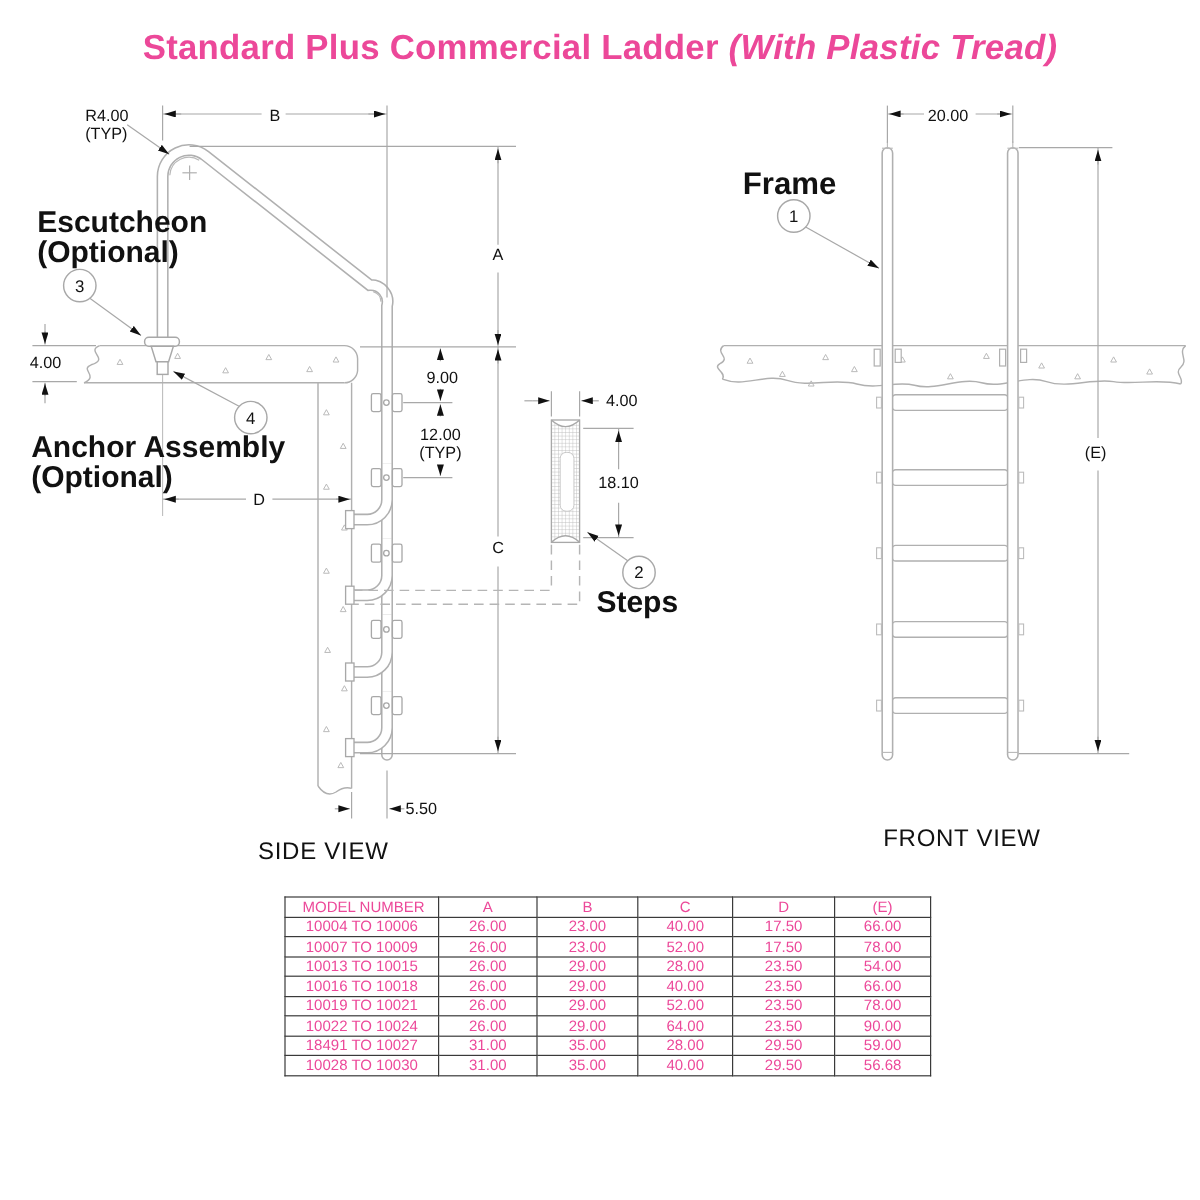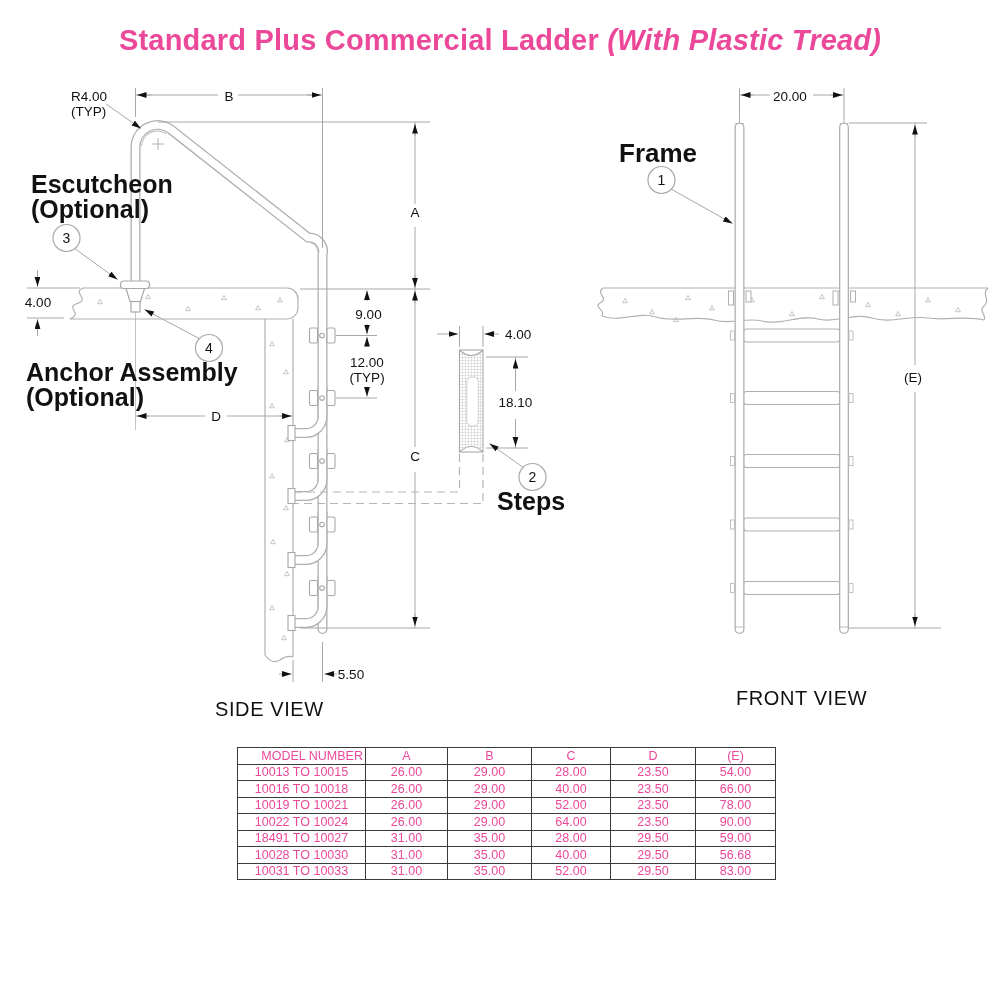--- a/index.html
+++ b/index.html
@@ -11,21 +11,21 @@
   svg.draw{position:absolute;top:0;left:0;}
   svg text{font-family:"Liberation Sans",sans-serif;fill:#111;}
   text.dim{font-size:13.5px;}
   text.blab{font-size:25px;font-weight:bold;}
   text.blab26{font-size:26px;font-weight:bold;}
   text.vlab{font-size:20px;letter-spacing:.6px;}
   text.cnum{font-size:14px;}
   table.spec{position:absolute;left:237px;top:747px;border-collapse:collapse;background:#fff;table-layout:fixed;}
   .spec th,.spec td{border:1.5px solid #3a3a3a;font-size:12.5px;font-weight:normal;
         text-align:center;height:15.5px;padding:0 2px;line-height:1;white-space:nowrap;overflow:hidden;}
-  .spec th:first-child{text-align:right;padding-left:5px;}
+  .spec th:first-child{text-align:center;padding-left:5px;}
 </style>
 </head>
 <body>
 
 <div class="page">
 
   <div class="title"><span>Standard Plus Commercial Ladder</span><span> </span><span class="it">(With Plastic Tread)</span></div>
 
   <svg class="draw" width="1000" height="745" viewBox="0 0 1000 745">
     <defs>
@@ -367,20 +367,36 @@
           <th>MODEL NUMBER</th>
           <th>A</th>
           <th>B</th>
           <th>C</th>
           <th>D</th>
           <th>(E)</th>
         </tr>
       </thead>
     <tbody>
         <tr>
+          <td>10004 TO 10006</td>
+          <td>26.00</td>
+          <td>23.00</td>
+          <td>40.00</td>
+          <td>17.50</td>
+          <td>66.00</td>
+        </tr>
+        <tr>
+          <td>10007 TO 10009</td>
+          <td>26.00</td>
+          <td>23.00</td>
+          <td>52.00</td>
+          <td>17.50</td>
+          <td>78.00</td>
+        </tr>
+        <tr>
           <td>10013 TO 10015</td>
           <td>26.00</td>
           <td>29.00</td>
           <td>28.00</td>
           <td>23.50</td>
           <td>54.00</td>
         </tr>
         <tr>
           <td>10016 TO 10018</td>
           <td>26.00</td>
@@ -414,24 +430,16 @@
           <td>59.00</td>
         </tr>
         <tr>
           <td>10028 TO 10030</td>
           <td>31.00</td>
           <td>35.00</td>
           <td>40.00</td>
           <td>29.50</td>
           <td>56.68</td>
         </tr>
-        <tr>
-          <td>10031 TO 10033</td>
-          <td>31.00</td>
-          <td>35.00</td>
-          <td>52.00</td>
-          <td>29.50</td>
-          <td>83.00</td>
-        </tr>
       </tbody>
   </table>
 
 </div>
 
 </body></html>

